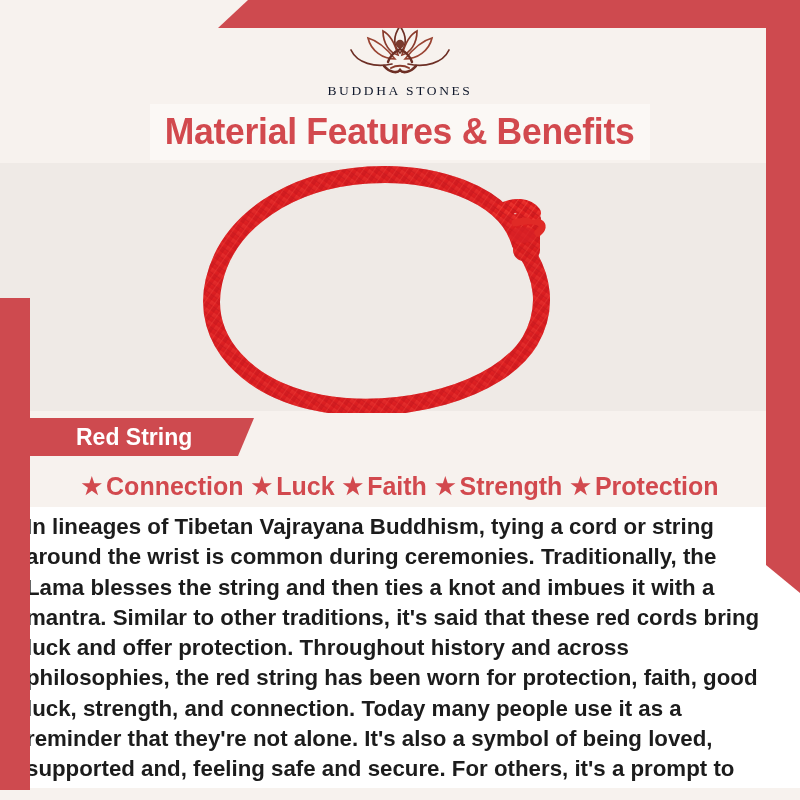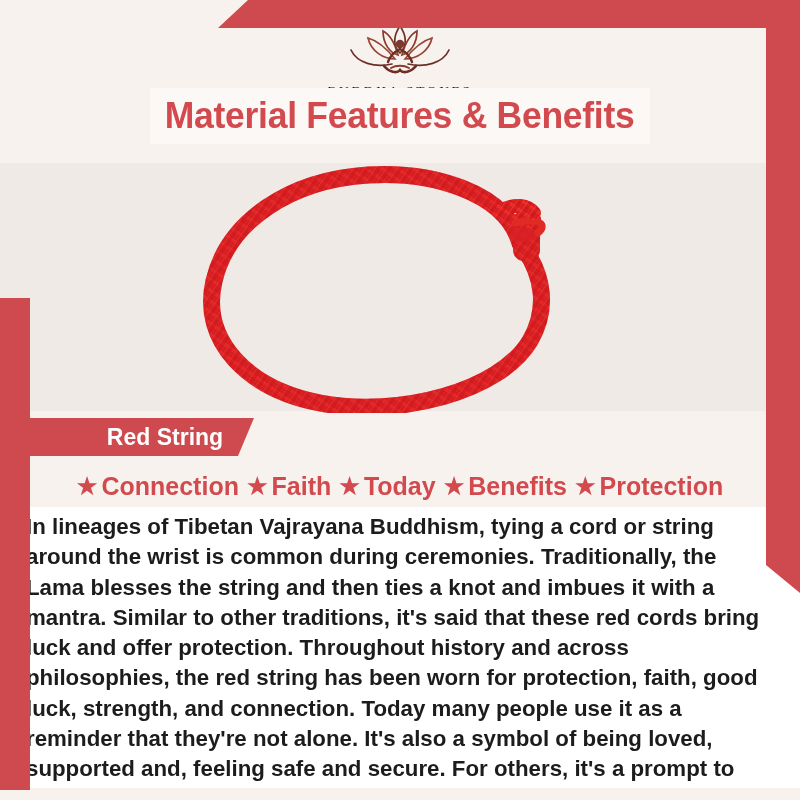--- a/index.html
+++ b/index.html
@@ -65,21 +65,21 @@
   .logo-mark { width:130px; height:58px; display:block; }
   .logo-word {
     margin-top:3px;
     font-family:"Liberation Serif", serif;
     font-size:13.5px; letter-spacing:2.6px;
     color:#0f172a; font-weight:400;
   }
 
   
   .title-band {
-    position:absolute; top:88px; left:150px; width:500px; height:56px;
+    position:absolute; top:104px; left:150px; width:500px; height:56px;
     background:#fbf8f5; z-index:5;
     display:flex; align-items:center; justify-content:center;
   }
   .title-text {
     font-family:"Liberation Sans Narrow","Liberation Sans", sans-serif;
     font-weight:bold; font-size:37px; letter-spacing:-0.3px;
     color:#d2494e; white-space:nowrap;
     transform:scaleX(0.96); transform-origin:center;
   }
 
@@ -88,21 +88,21 @@
     position:absolute; top:163px; left:0; width:800px; height:250px;
     z-index:2; overflow:hidden;
   }
   .photo svg { position:absolute; top:0; left:0; }
 
   
   .ribbon {
     position:absolute; top:418px; left:22px; width:232px; height:38px;
     background:#ce4a4f; z-index:7;
     clip-path: polygon(0 0, 100% 0, calc(100% - 16px) 100%, 0 100%);
-    display:flex; align-items:center;justify-content:center;
+    display:flex; align-items:center;
   }
   .ribbon-text {
     margin-left:54px;
     font-family:"Liberation Sans Narrow","Liberation Sans", sans-serif;
     font-weight:bold; font-size:23px; color:#ffffff; letter-spacing:0px;
     white-space:nowrap;
   }
 
   
   .benefits {
@@ -214,29 +214,29 @@
     <span class="ribbon-text">Red String</span>
   </div>
 
   <div class="benefits">
     <span class="benefit">
       <span class="star">★</span>
       <span>Connection</span>
     </span>
     <span class="benefit">
       <span class="star">★</span>
+      <span>Luck</span>
+    </span>
+    <span class="benefit">
+      <span class="star">★</span>
       <span>Faith</span>
     </span>
     <span class="benefit">
       <span class="star">★</span>
-      <span>Today</span>
-    </span>
-    <span class="benefit">
-      <span class="star">★</span>
-      <span>Benefits</span>
+      <span>Strength</span>
     </span>
     <span class="benefit">
       <span class="star">★</span>
       <span>Protection</span>
     </span>
   </div>
 
   <p class="body-text">In lineages of Tibetan Vajrayana Buddhism, tying a cord or string around the wrist is common during ceremonies. Traditionally, the Lama blesses the string and then ties a knot and imbues it with a mantra. Similar to other traditions, it's said that these red cords bring luck and offer protection. Throughout history and across philosophies, the red string has been worn for protection, faith, good luck, strength, and connection. Today many people use it as a reminder that they're not alone. It's also a symbol of being loved, supported and, feeling safe and secure. For others, it's a prompt to stay positive while facing any adversity.</p>
 
   <div class="frame-bottom-strip"></div>

